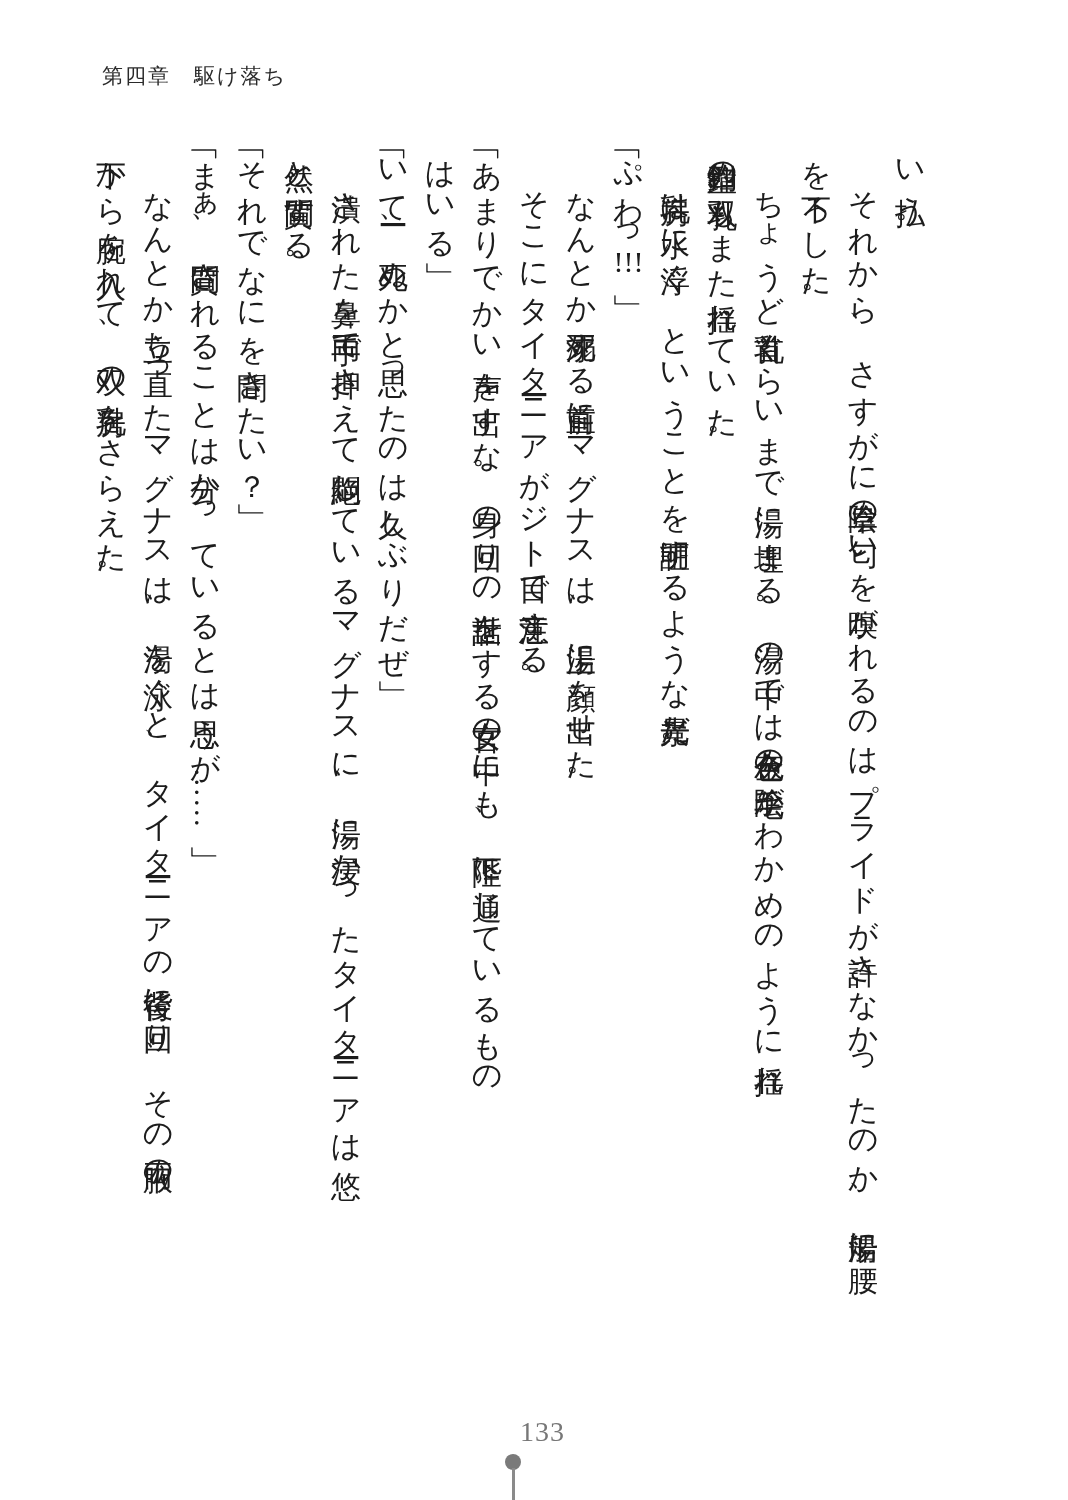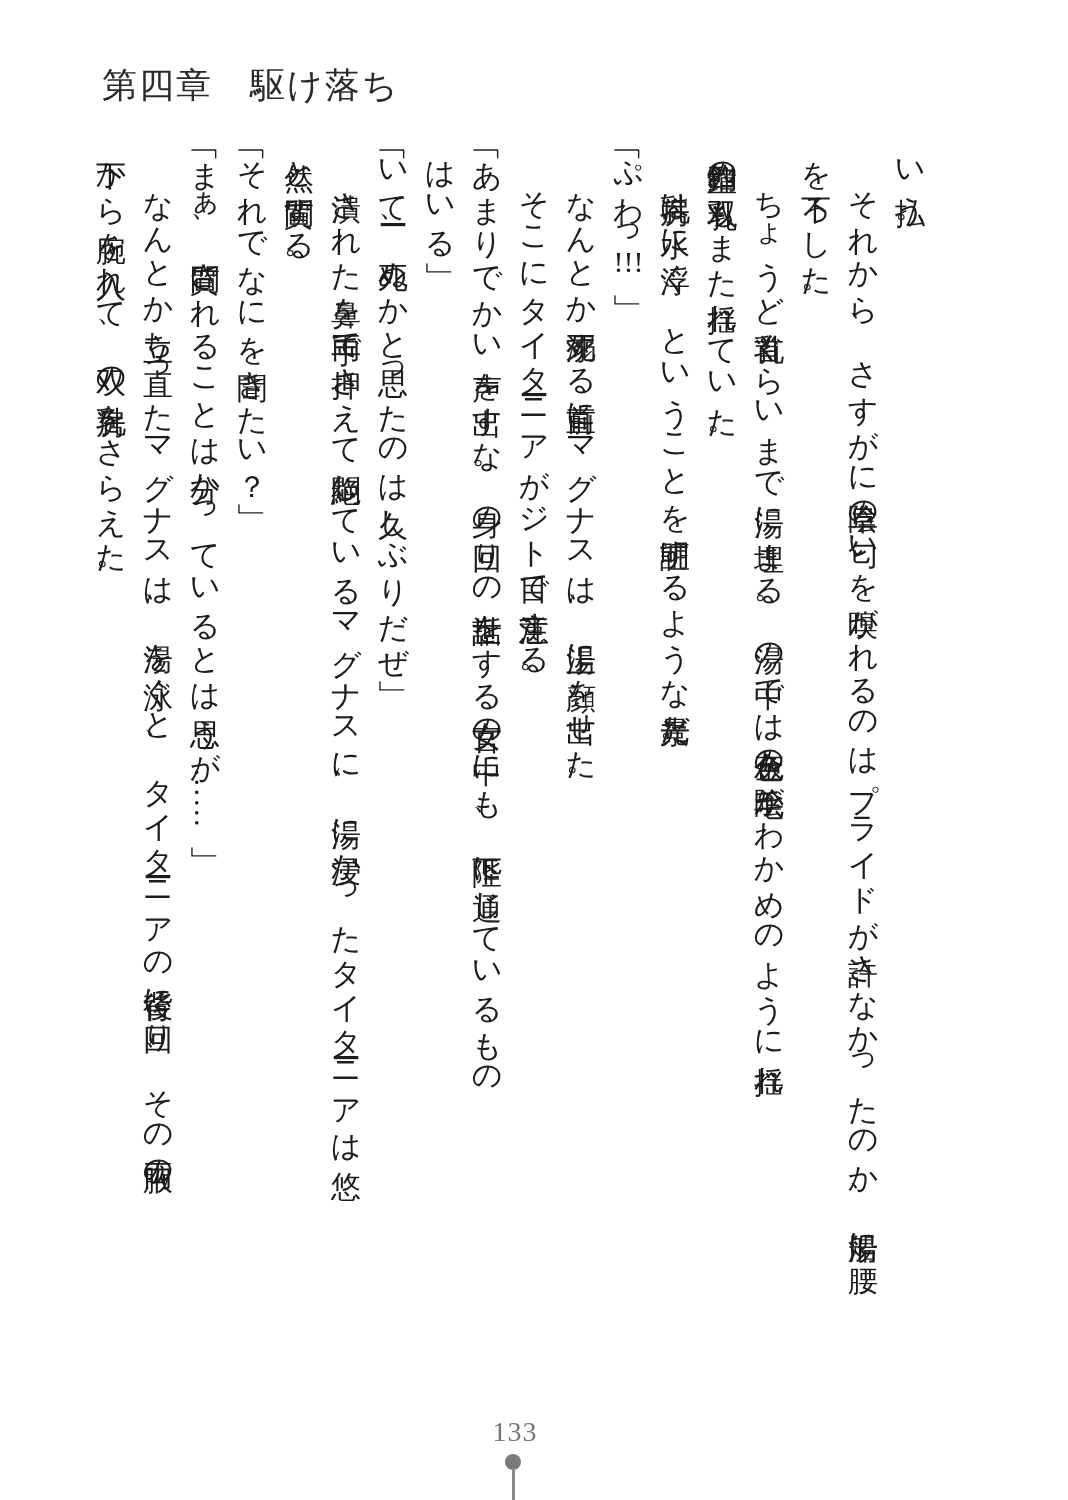--- a/index.html
+++ b/index.html
@@ -8,21 +8,21 @@
     width: 1068px;
     height: 1500px;
     background: #ffffff;
     overflow: hidden;
     font-family: "Liberation Serif", "DejaVu Serif", serif;
   }
   .chapter-header {
     position: absolute;
     left: 102px;
     top: 62px;
-    font-size: 35px;
+    font-size: 21px;
     color: #2a2a2a;
     letter-spacing: 2px;
     white-space: pre;
   }
   .body-text {
     position: absolute;
     top: 140px;
     right: 134px;
     height: 1232px;
     writing-mode: vertical-rl;
@@ -38,21 +38,21 @@
   .tcy {
     text-combine-upright: all;
     -webkit-text-combine: horizontal;
     letter-spacing: 0;
   }
   .page-number {
     position: absolute;
     left: 465px;
     top: 1416px;
     width: 100px;
-    text-align: center;
+    text-align: right;
     font-size: 28px;
     color: #777777;
     letter-spacing: 1px;
   }
   .marker-dot {
     position: absolute;
     left: 505px;
     top: 1454px;
     width: 16px;
     height: 16px;

